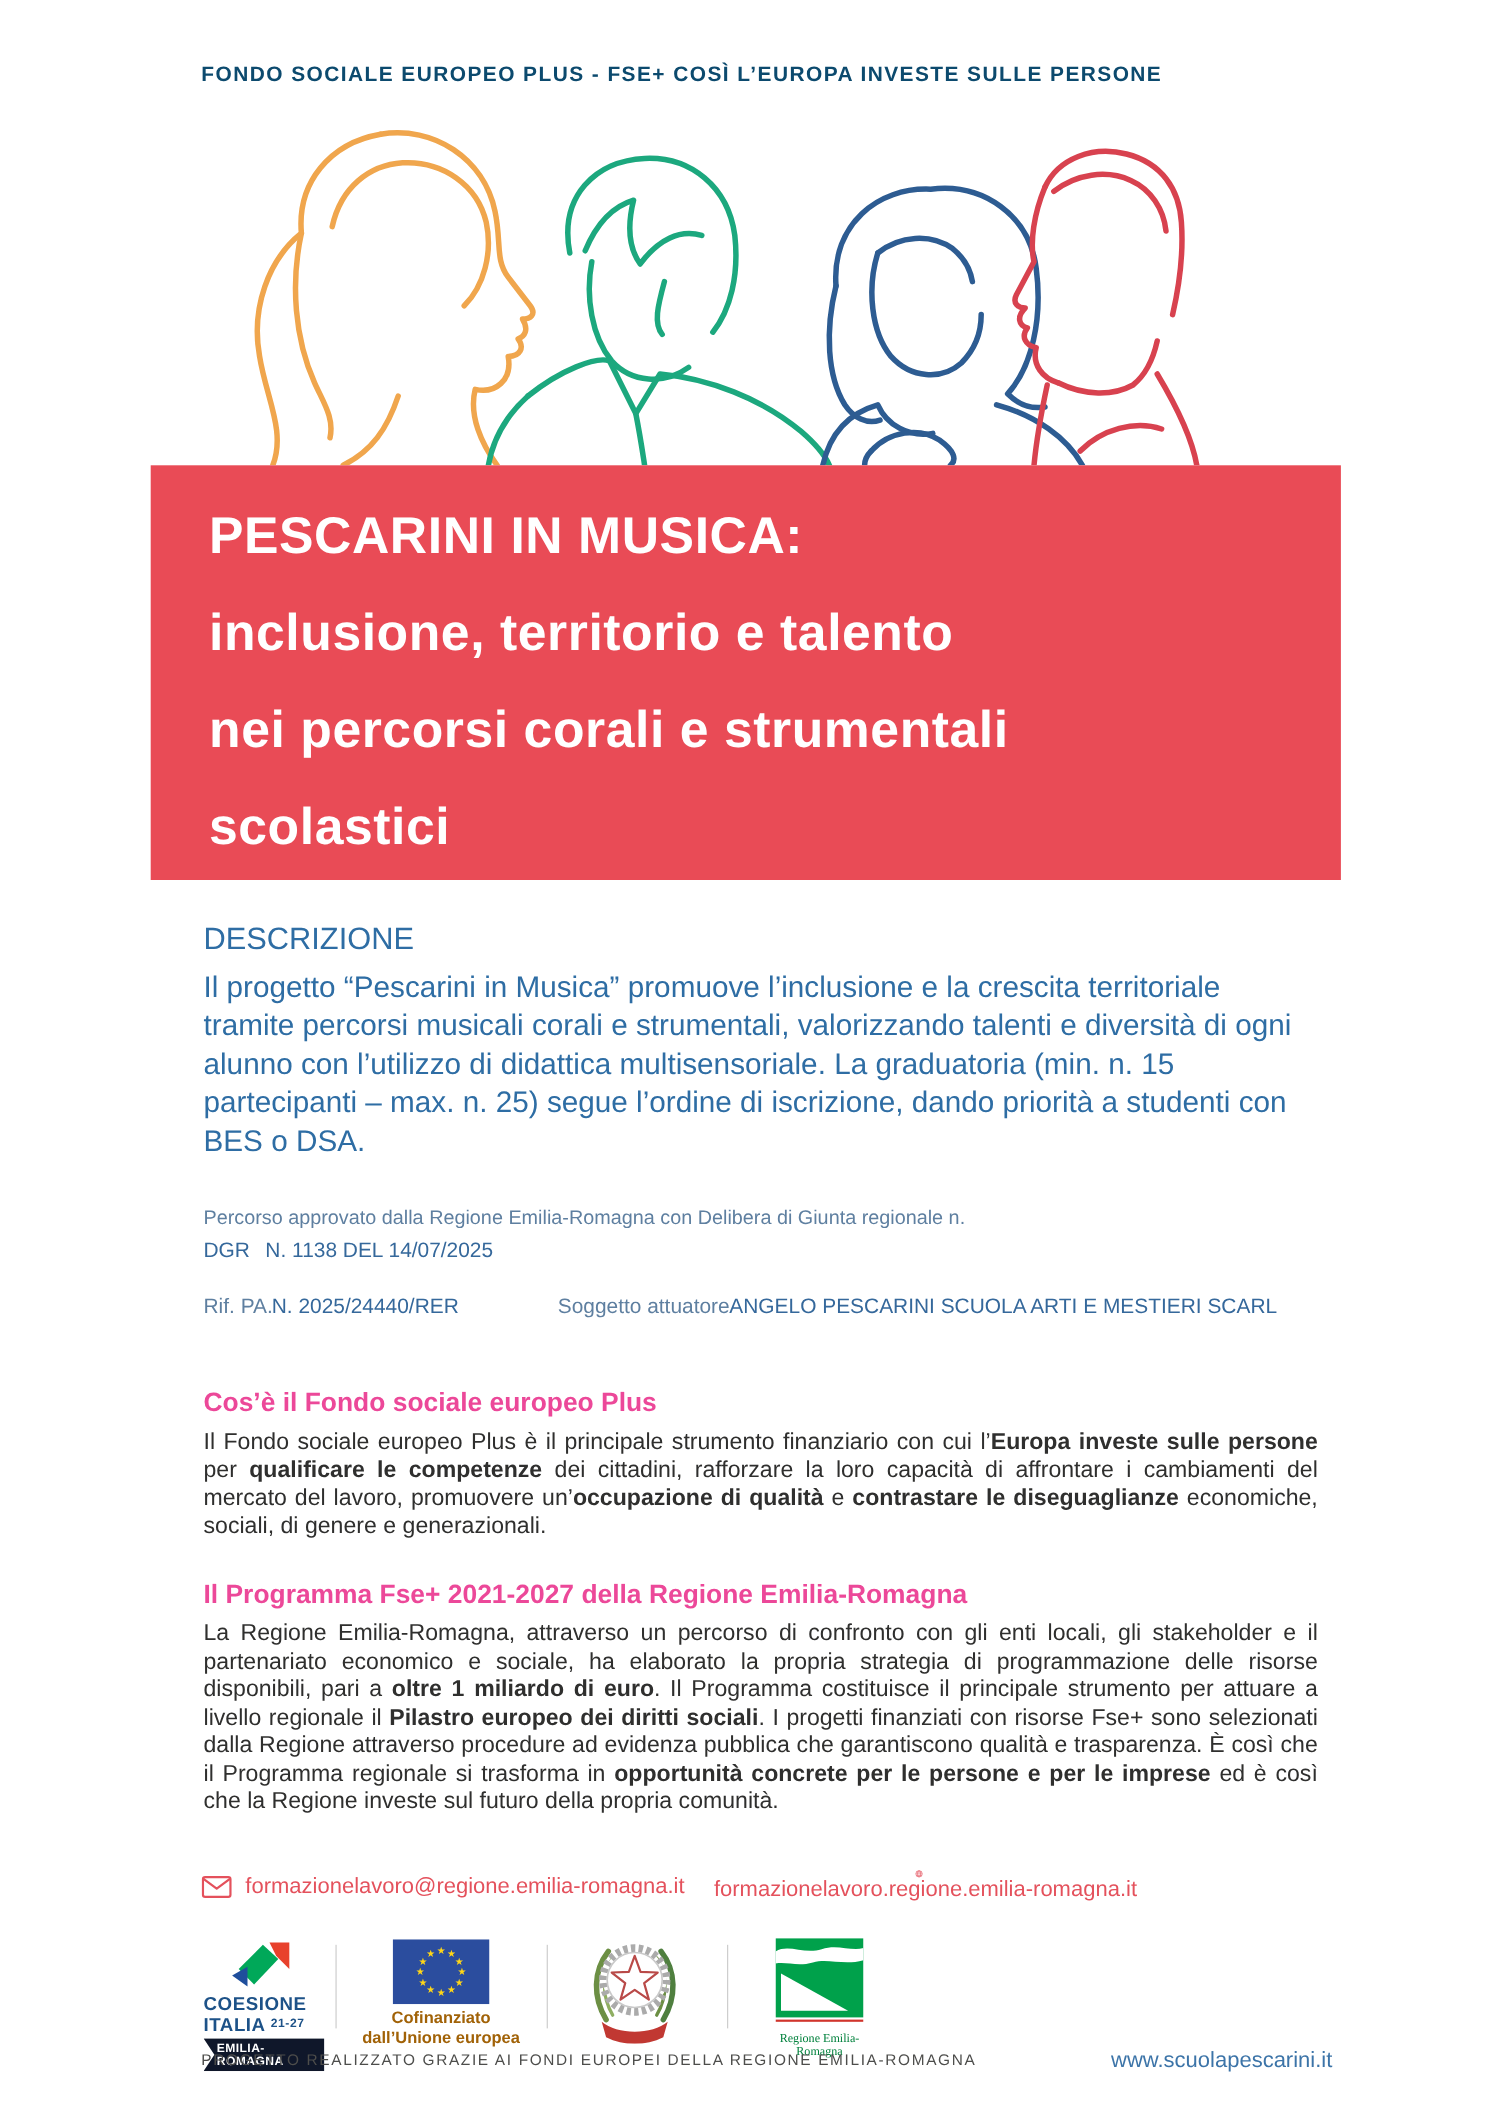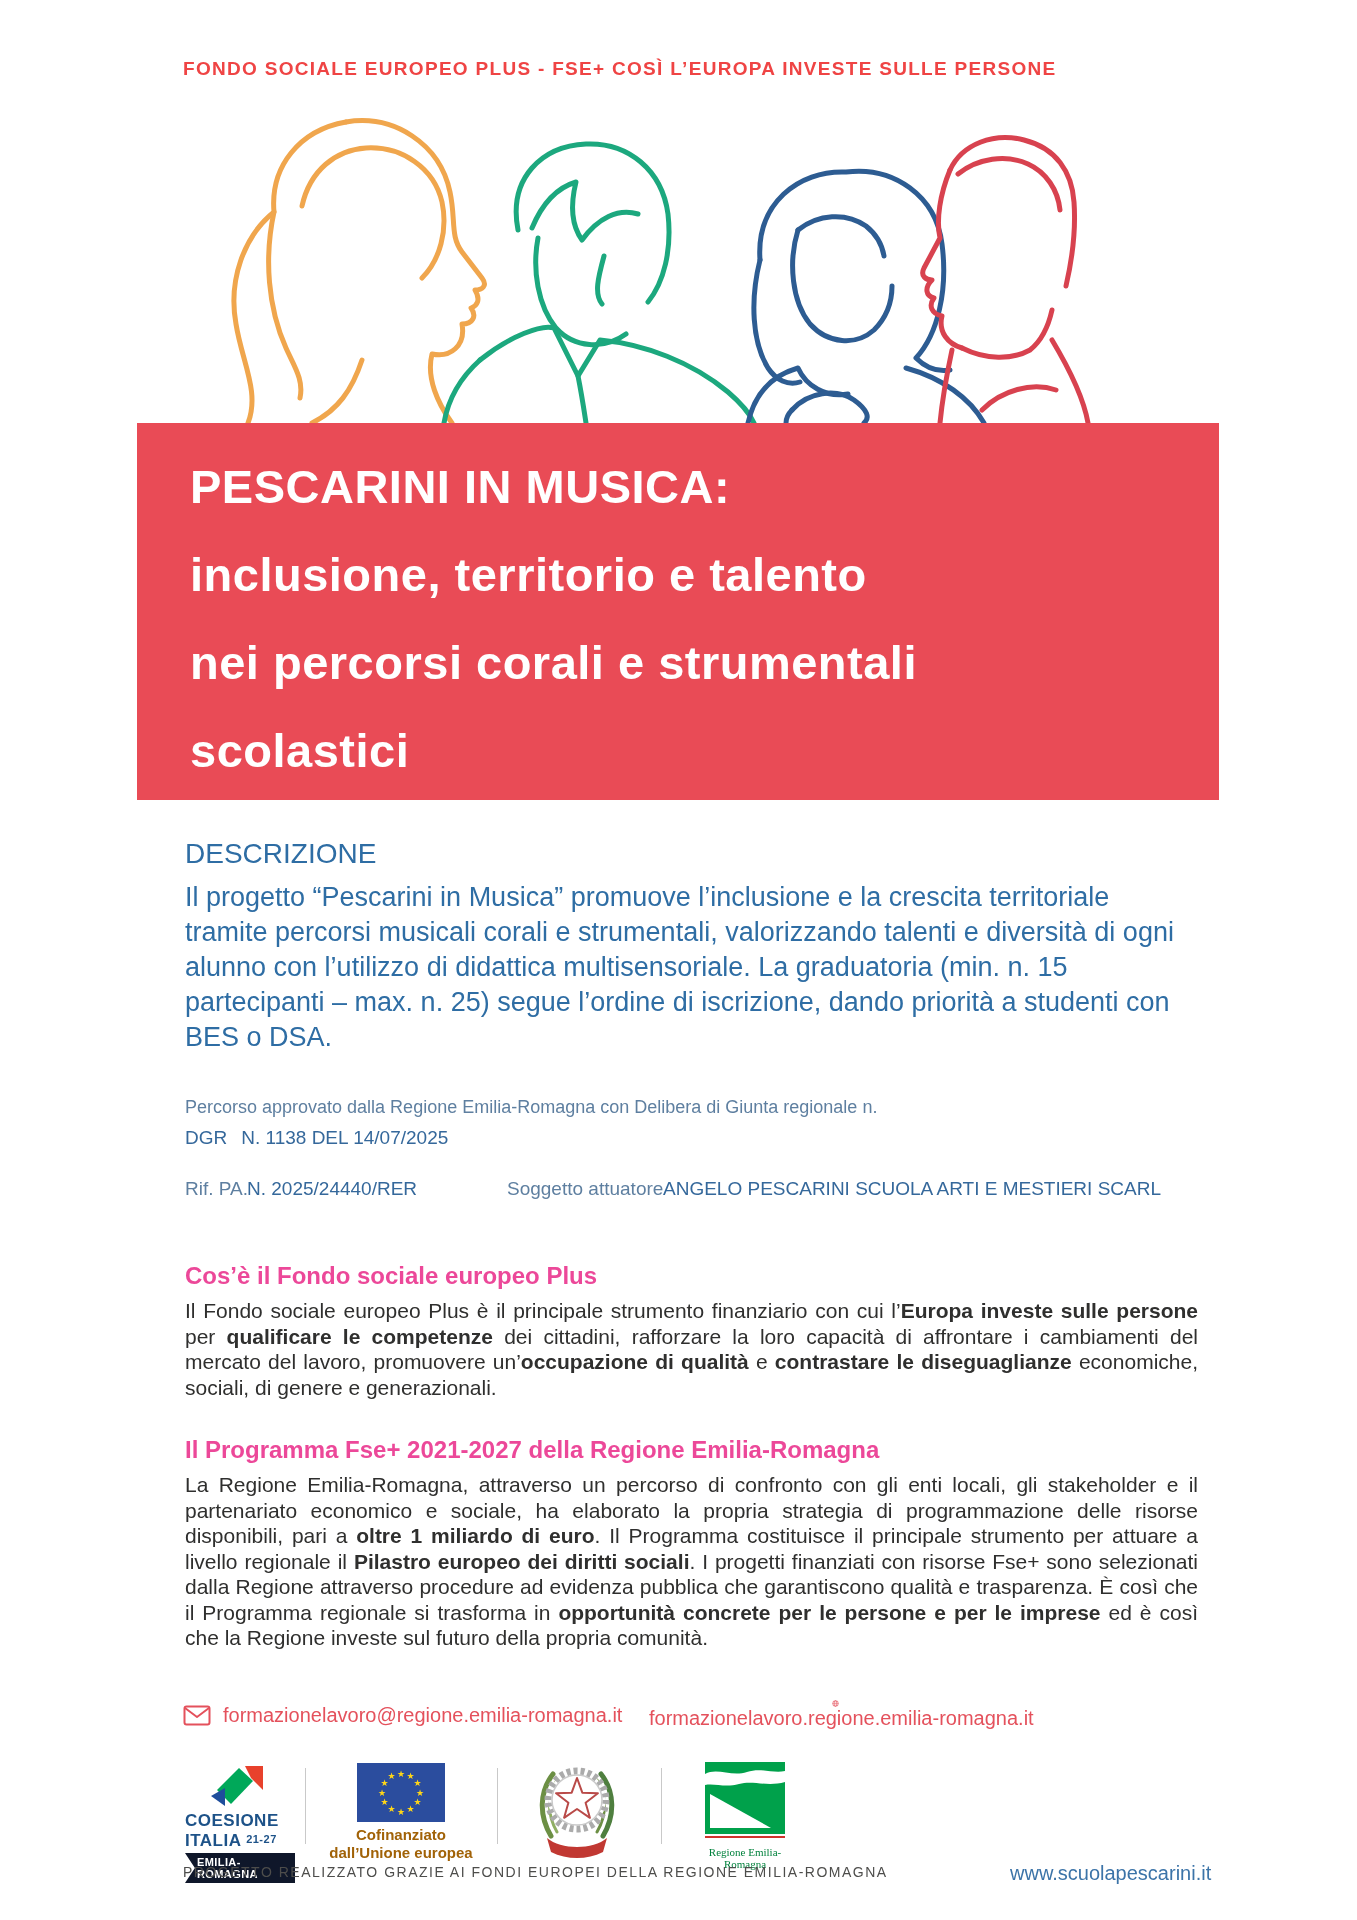--- a/index.html
+++ b/index.html
@@ -1,21 +1,21 @@
 <!DOCTYPE html>
 <html><head>
 <meta charset="utf-8">
 <style>
   html,body{margin:0;padding:0;background:#ffffff;}
   #page{position:relative;width:1357px;height:1920px;background:#ffffff;overflow:hidden;
         font-family:"Liberation Sans", sans-serif;}
 
   
   .eyebrow{position:absolute;left:183px;top:58px;font-size:19px;letter-spacing:1.3px;
-           color:#ef4444;white-space:nowrap;font-weight:600;}
+           color:#0c4a6e;white-space:nowrap;font-weight:600;}
   .eyebrow .bold{font-weight:800;}
 
   
   .figures{position:absolute;left:150px;top:108px;width:950px;height:315px;}
   .figures path{fill:none;stroke-linecap:round;stroke-linejoin:round;stroke-width:5px;}
   .st-orange{stroke:#F0A64D;}
   .st-green{stroke:#1CA87E;}
   .st-blue{stroke:#2D5C92;}
   .st-red{stroke:#D8424F;}
 

